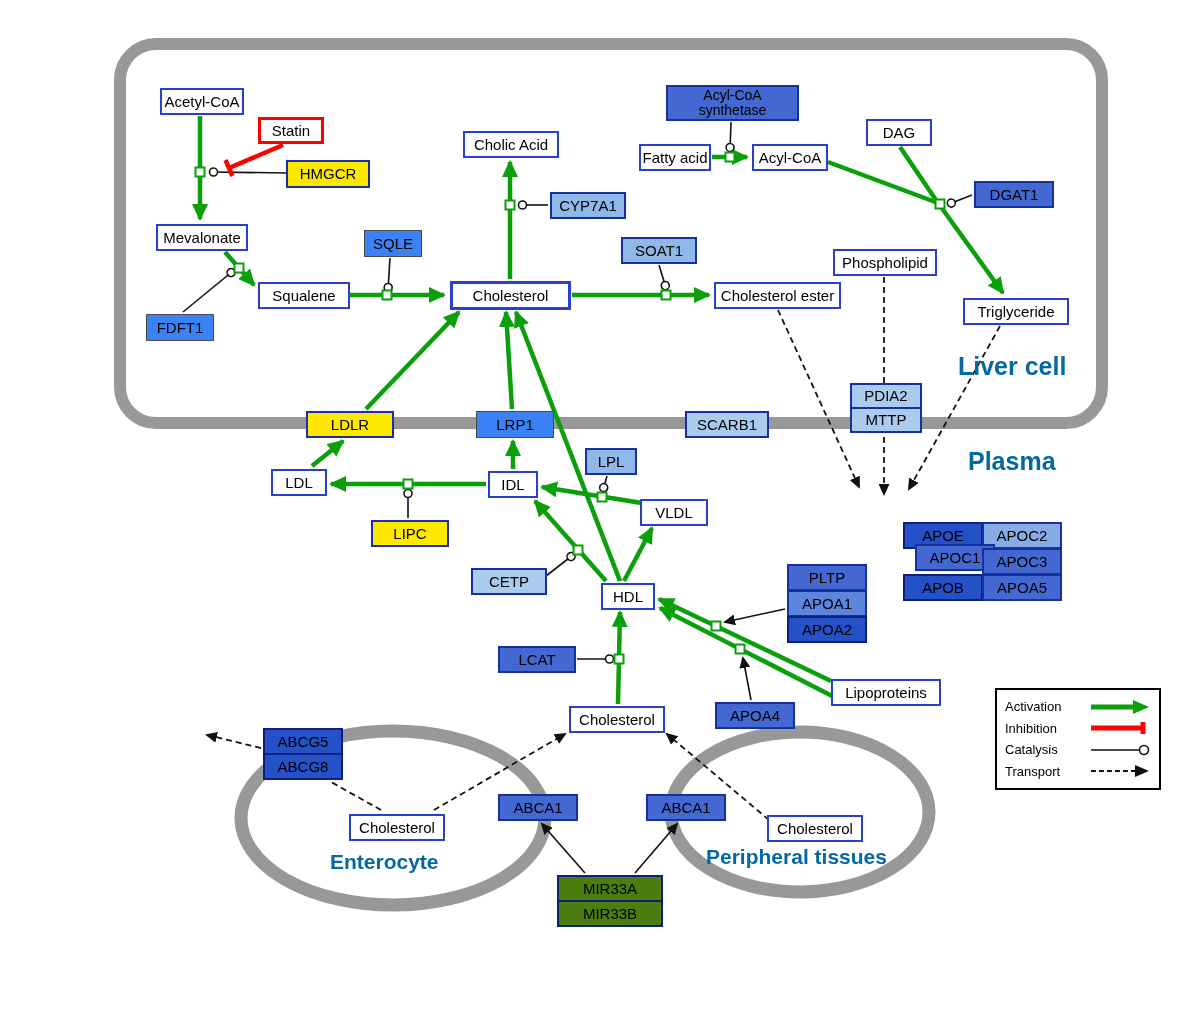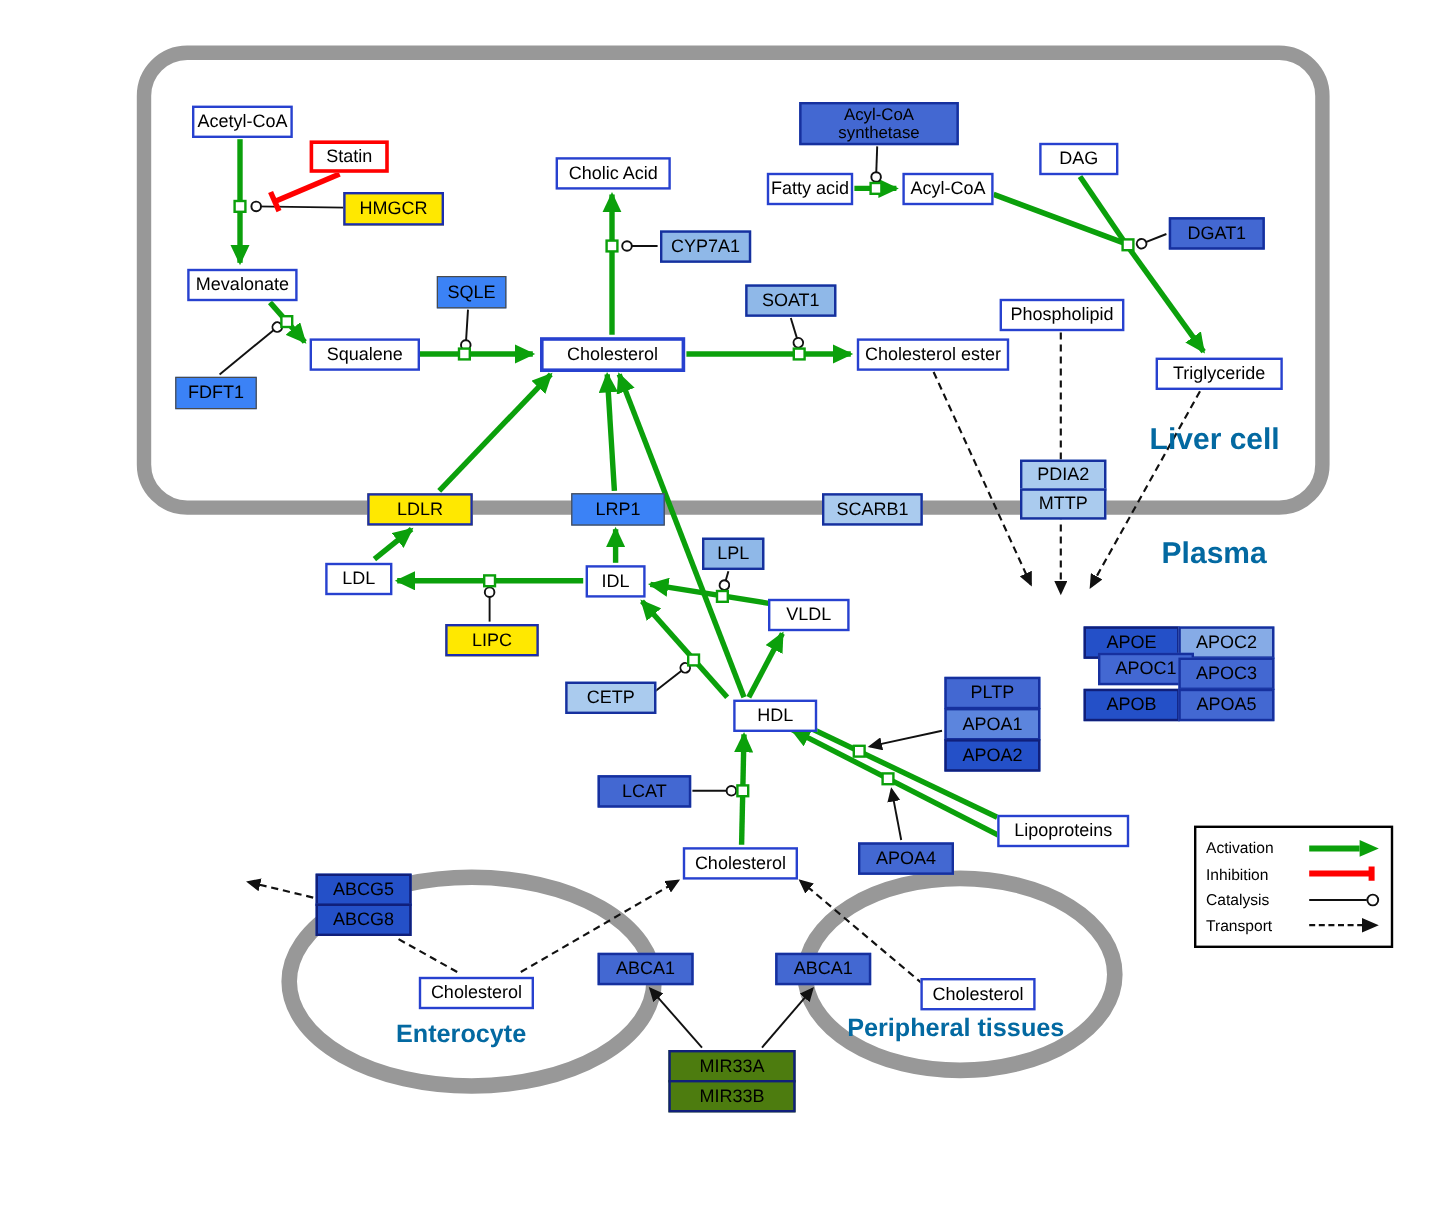--- a/index.html
+++ b/index.html
@@ -162,21 +162,21 @@
   <div class="node yellow" style="left:306px;top:411px;width:88px;height:27px;">LDLR</div>
   <div class="node paleyellow" style="left:476px;top:411px;width:78px;height:27px;">LRP1</div>
   <div class="node bltr" style="left:685px;top:411px;width:84px;height:27px;">SCARB1</div>
 
   <div class="node metab" style="left:271px;top:469px;width:56px;height:27px;">LDL</div>
   <div class="node metab" style="left:488px;top:471px;width:50px;height:27px;">IDL</div>
   <div class="node blt" style="left:585px;top:448px;width:52px;height:27px;">LPL</div>
   <div class="node metab" style="left:640px;top:499px;width:68px;height:27px;">VLDL</div>
   <div class="node yellow" style="left:371px;top:520px;width:78px;height:27px;">LIPC</div>
   <div class="node bltr" style="left:471px;top:568px;width:76px;height:27px;">CETP</div>
-  <div class="node metab" style="left:601px;top:583px;width:70px;height:27px;margin-left:10px;">HDL</div>
+  <div class="node metab" style="left:601px;top:583px;width:54px;height:27px;">HDL</div>
   <div class="node bmed" style="left:498px;top:646px;width:78px;height:27px;">LCAT</div>
   <div class="node bmed" style="left:787px;top:564px;width:80px;height:27px;">PLTP</div>
   <div class="node bmed2" style="left:787px;top:590px;width:80px;height:27px;">APOA1</div>
   <div class="node bdark" style="left:787px;top:616px;width:80px;height:27px;">APOA2</div>
   <div class="node bmed" style="left:715px;top:702px;width:80px;height:27px;">APOA4</div>
   <div class="node metab" style="left:831px;top:679px;width:110px;height:27px;">Lipoproteins</div>
 
   <div class="node bdark" style="left:903px;top:522px;width:80px;height:27px;">APOE</div>
   <div class="node blight3" style="left:982px;top:522px;width:80px;height:27px;">APOC2</div>
   <div class="node bmed" style="left:903px;top:544px;width:80px;height:27px;margin-left:12px;">APOC1</div>

